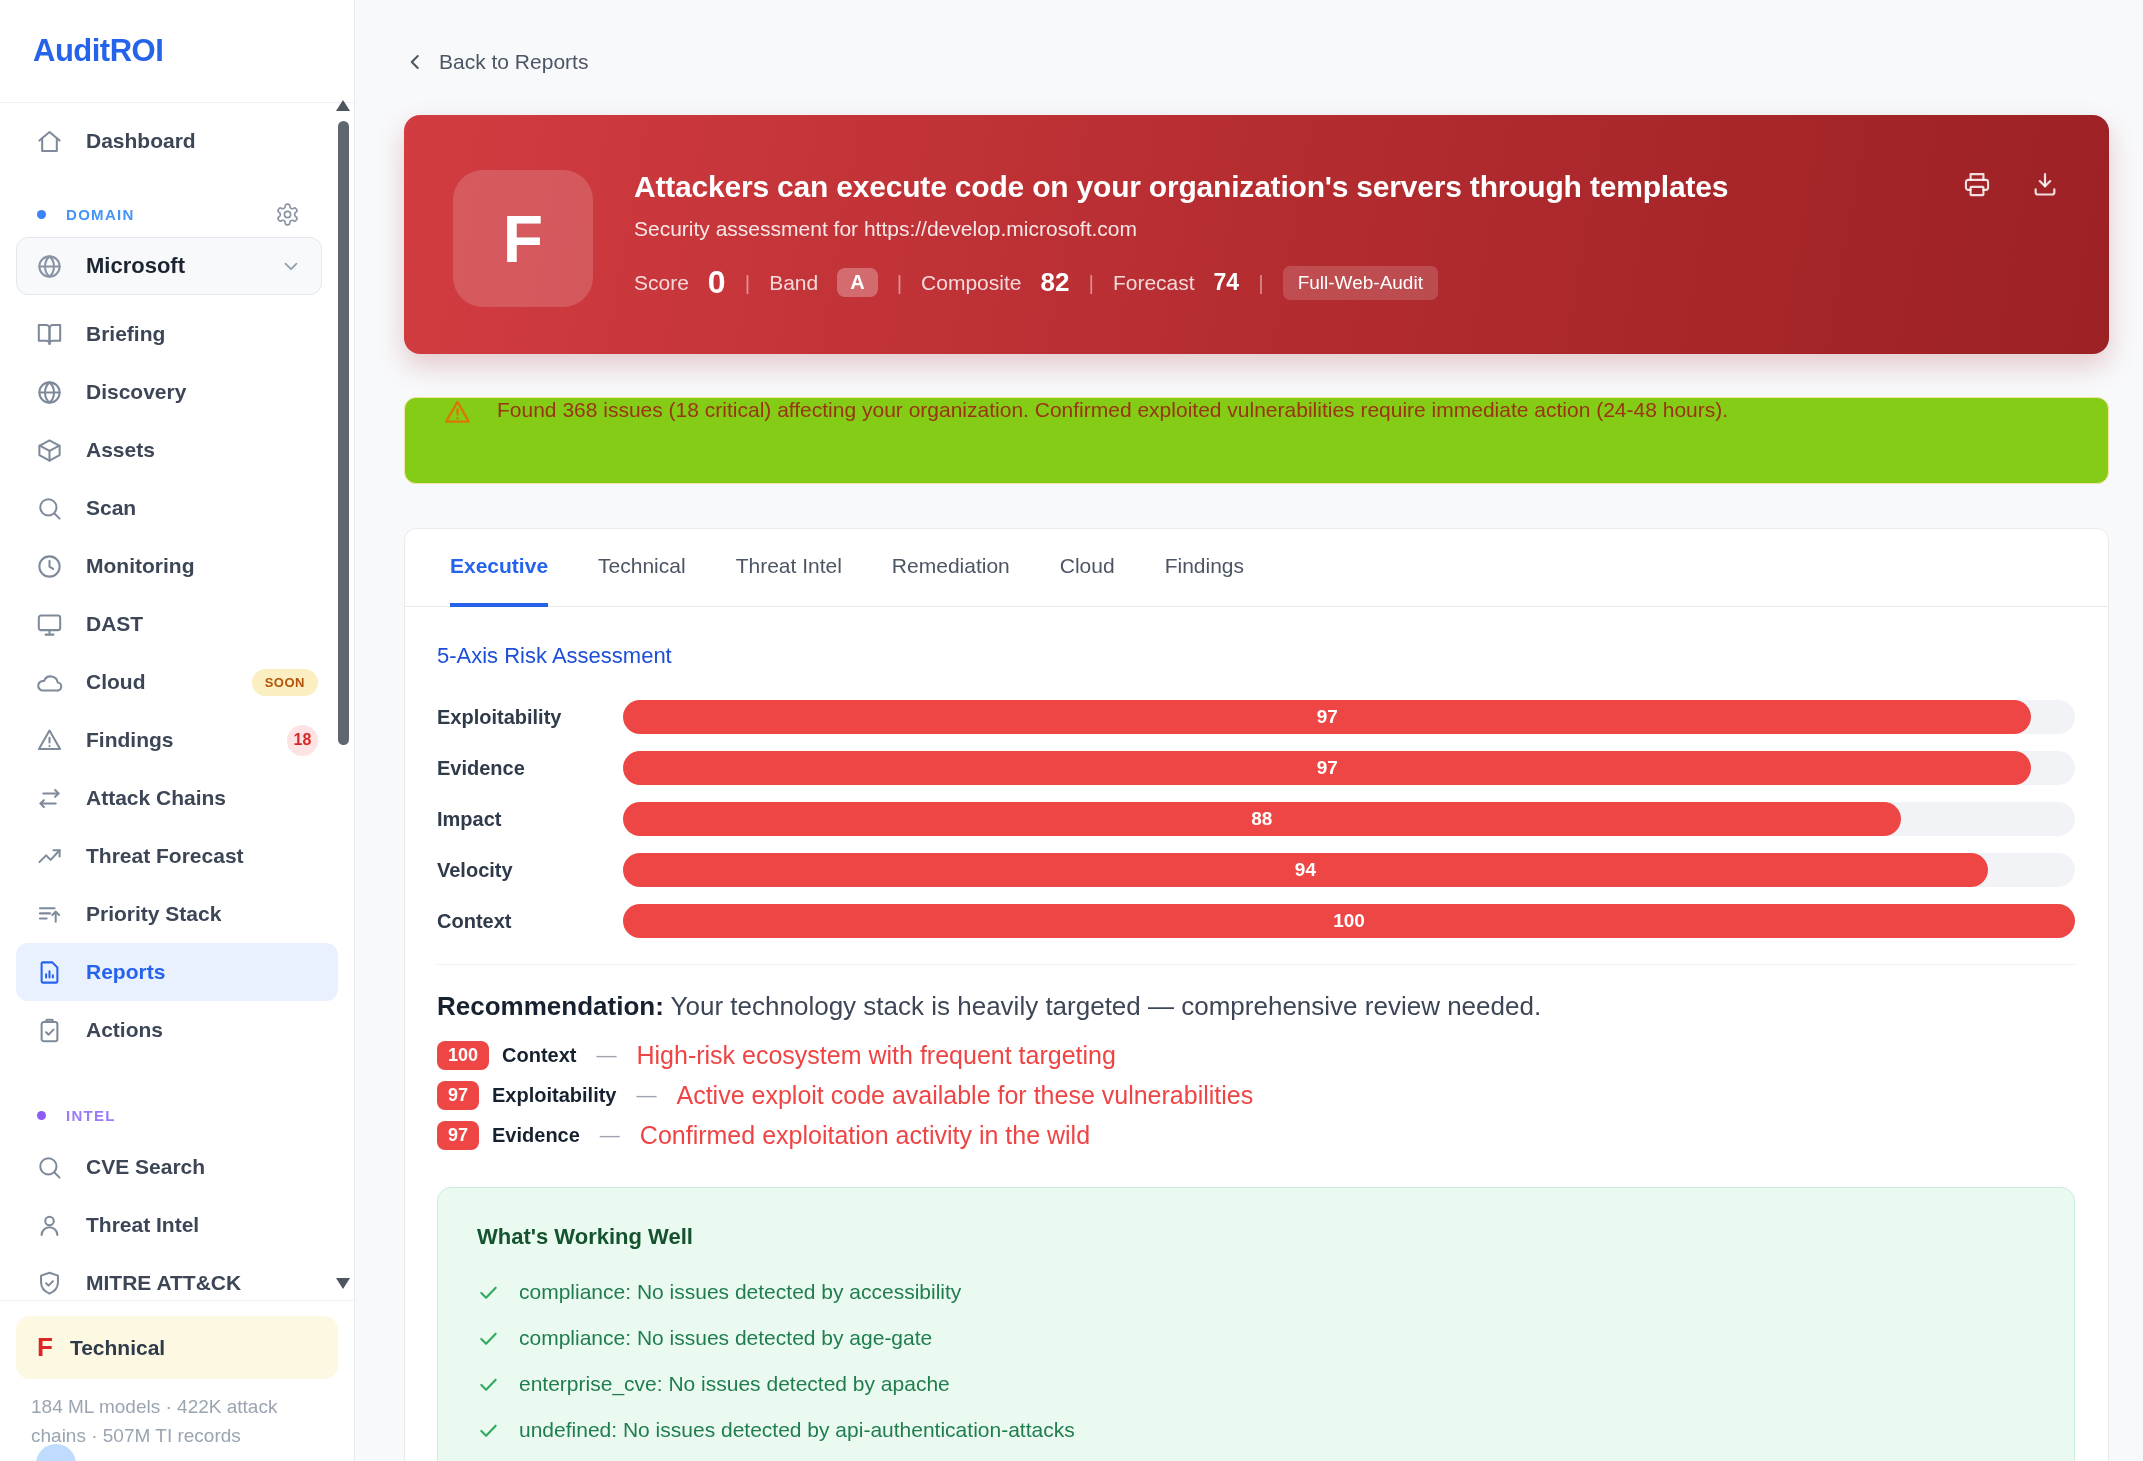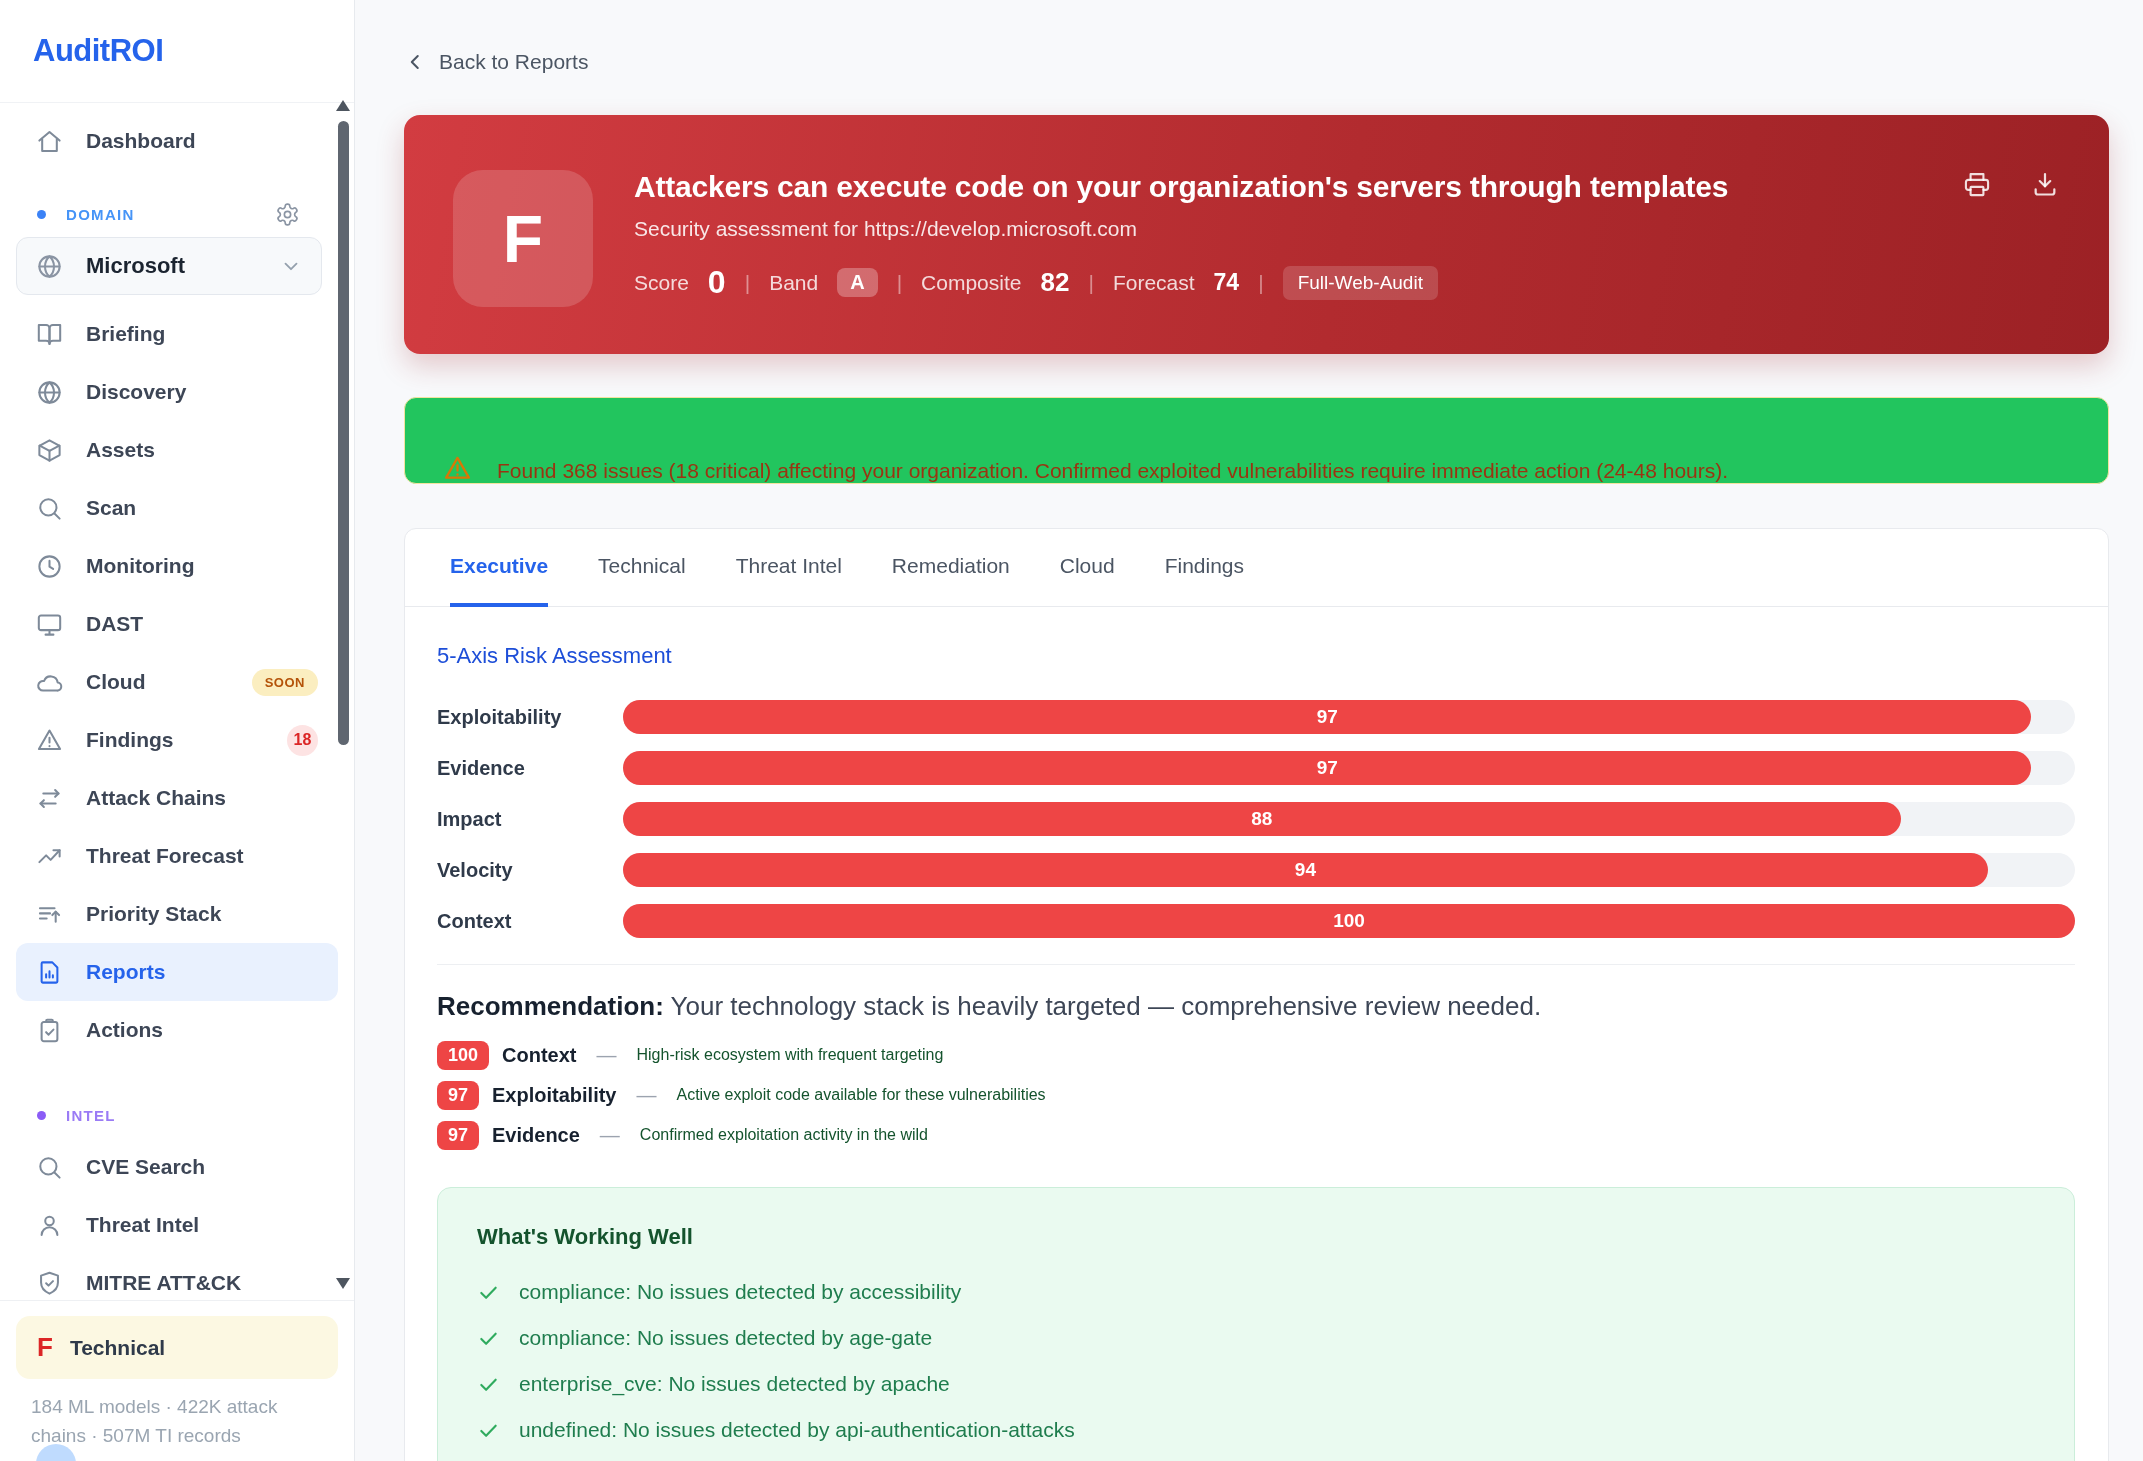--- a/index.html
+++ b/index.html
@@ -92,22 +92,22 @@
   .v-score { font-size:32px; font-weight:700; }
   .v-composite { font-size:26px; font-weight:700; }
   .v-forecast { font-size:23px; font-weight:700; }
   .band-chip { background:rgba(255,255,255,.28); border-radius:8px; padding:3px 13px;
     font-size:20px; font-weight:700; }
   .audit-pill { background:rgba(255,255,255,.16); border-radius:7px; padding:6px 15px;
     font-size:19px; }
   .banner-actions { position:absolute; top:55px; right:50px; display:flex; gap:40px; }
   .banner-actions .icn { width:28px; height:28px; color:rgba(255,255,255,.85); cursor:pointer; }
 
-  .alert { margin-top:43px; height:87px; background:#22c55e; border:1.5px solid #f3e3a0;
-    border-radius:12px; display:flex; align-items:flex-end; gap:25px; padding:0 38px;
+  .alert { margin-top:43px; height:87px; background:#84cc16; border:1.5px solid #f3e3a0;
+    border-radius:12px; display:flex; align-items:flex-start; gap:25px; padding:0 38px;
     color:#9a3412; font-size:21px; }
   .alert .icn { width:29px; height:29px; color:#d97706; }
 
   .card { margin-top:44px; background:#fff; border:1px solid #e8eaee;
     border-radius:12px; height:945px; overflow:hidden; }
   .tabs { height:78px; border-bottom:1px solid #e8eaee; display:flex; gap:50px;
     padding:0 45px; }
   .tab { display:flex; align-items:center; font-size:21px; color:#4b5563;
     border-bottom:4px solid transparent; margin-bottom:-1px; cursor:pointer; }
   .tab.active { color:#2563eb; font-weight:700; border-bottom-color:#2563eb; }
@@ -122,21 +122,21 @@
 
   .exec-divider { border:none; border-top:1px solid #edeff2; margin:26px 0 0; }
   .reco { margin-top:26px; font-size:26px; color:#3d4656; }
   .reco b { color:#17212f; }
   .drivers { margin-top:17px; }
   .driver-row { display:flex; align-items:center; gap:13px; margin-bottom:8px; height:32px; }
   .chip { background:#ee4545; color:#fff; font-weight:700; font-size:18px;
     border-radius:8px; padding:4px 11px; min-width:32px; text-align:center; }
   .driver-name { font-weight:700; font-size:20px; color:#17212f; }
   .driver-dash { color:#9ca3af; font-size:20px; margin:0 7px; }
-  .driver-desc { color:#14532d; font-size:16px; }
+  .driver-desc { color:#ef4444; font-size:25px; }
 
   .well-panel { margin-top:36px; background:#eafaf0; border:1px solid #cbeeda;
     border-radius:14px; padding:36px 39px 20px; }
   .well-title { font-size:22px; font-weight:700; color:#14532d; margin-bottom:30px; }
   .well-item { display:flex; align-items:center; gap:19px; margin-bottom:22px;
     font-size:21px; color:#1f7d4e; }
   .well-item .icn { width:23px; height:23px; color:#2fab5e; }
 </style>
 </head>
 <body>

